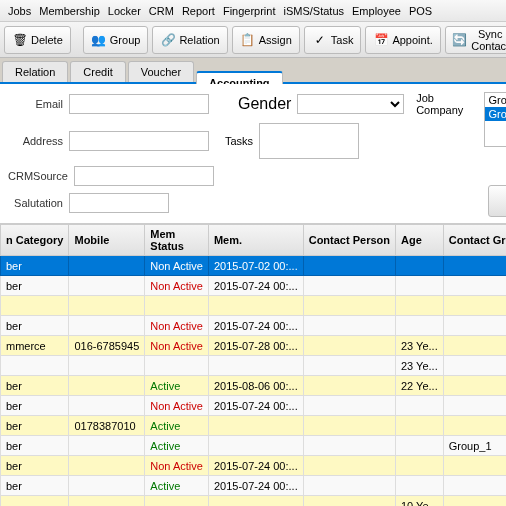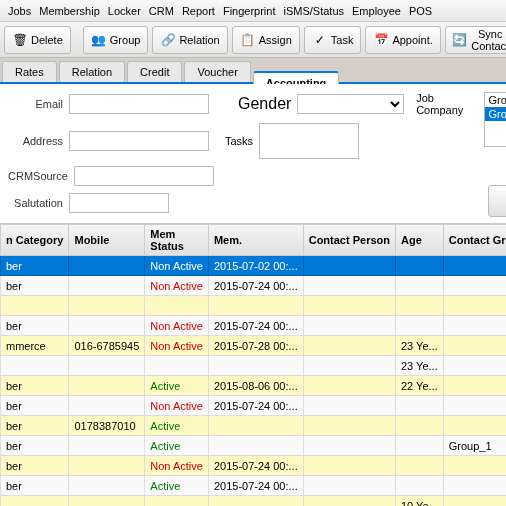--- a/index.html
+++ b/index.html
@@ -212,21 +212,20 @@
       <span class="toolbar-icon">📅</span>
       <span>Appoint.</span>
     </button>
     <button class="toolbar-btn">
       <span class="toolbar-icon">🔄</span>
       <span>Sync Contact</span>
     </button>
   </div>
 
 <div class="tabs-bar">
-<div class="tab">Rates</div>
     <div class="tab">Relation</div>
     <div class="tab">Credit</div>
     <div class="tab">Voucher</div>
     <div class="tab active">Accounting</div>
   </div>
 
 <div class="form-area" style="position:relative; height:140px; overflow:hidden;">
   <div style="display:flex; gap:8px; height:100%;">
 
     <div style="flex:1; display:flex; flex-direction:column; gap:3px; padding-top:2px;">

